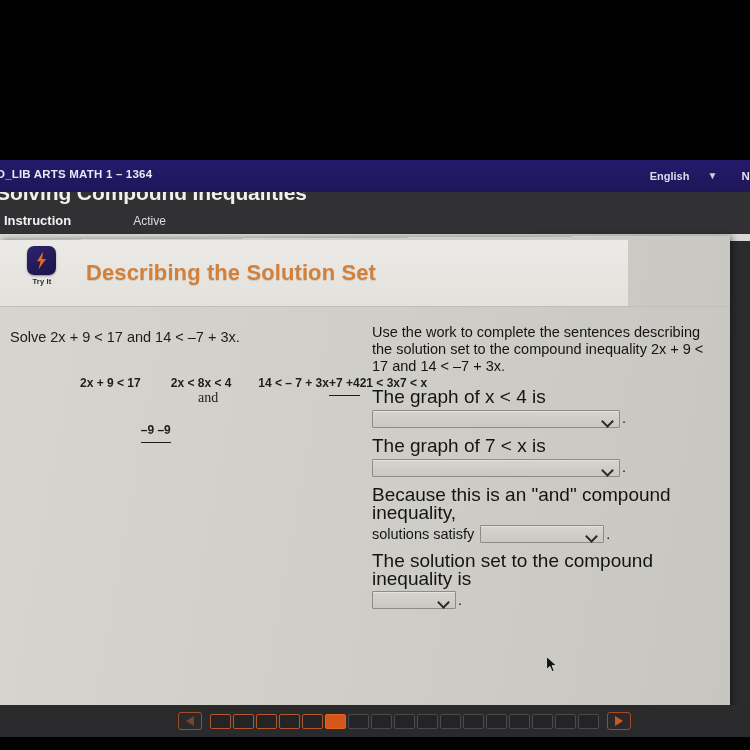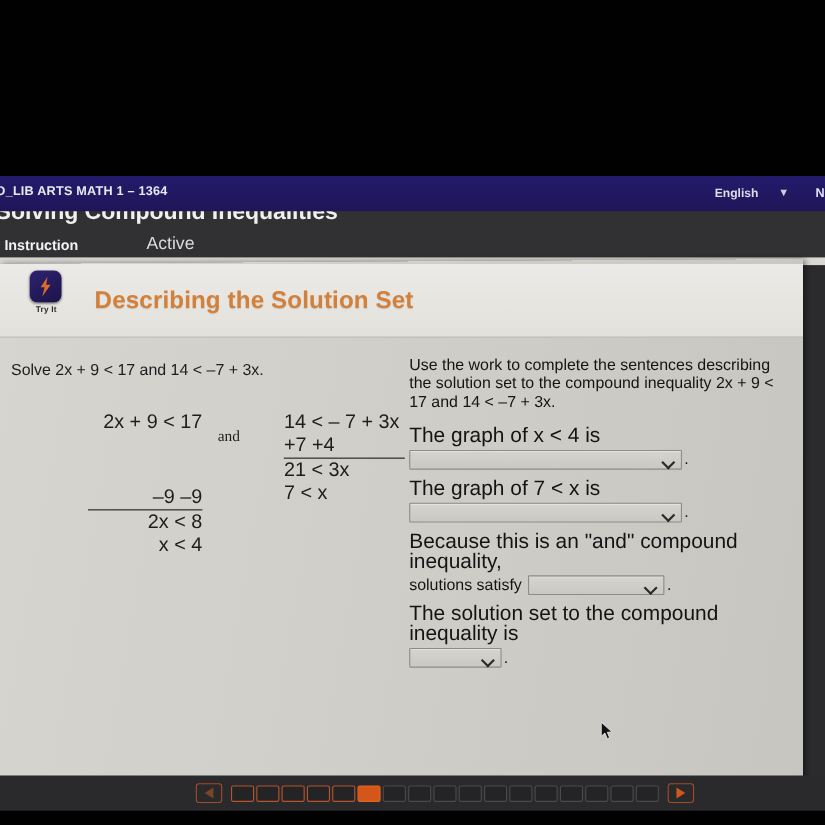--- a/index.html
+++ b/index.html
@@ -116,21 +116,21 @@
   .tab {
     color: #f2f2f2;
     font-size: 13px;
     font-weight: bold;
     padding: 0 10px;
     white-space: nowrap;
   }
   .tab.secondary {
     color: #dcdcdc;
     font-weight: normal;
-    font-size: 16px;
+    font-size: 12px;
     margin-left: 42px;
   }
 
   
   .strip {
     position: absolute;
     left: 0; top: 74px;
     width: 750px; height: 7px;
     background: #d9d8d4;
   }
@@ -153,21 +153,21 @@
     transform-origin: top left;
     width: 730px;
     height: 580px;
     position: relative;
   }
 
   
   .card-head {
     position: absolute;
     left: 0; top: 0;
-    width: 730px;
+    width: 628px;
     height: 66px;
     background: #e6e5e1;
     background: linear-gradient(180deg,#eceae6 0%, #e2e1dc 100%);
   }
   .tryit {
     position: absolute;
     left: 27px; top: 6px;
     width: 30px;
     text-align: center;
   }
@@ -219,23 +219,24 @@
     padding-left: 2px;
   }
   .work {
     margin-top: 26px;
     display: flex;
     align-items: flex-start;
     padding-left: 72px;
   }
   .work-col {
     display: flex;
-    flex-direction: column;
-    font-size: 18px;
+    flex-direction: row;
+    font-size: 12px;
     line-height: 21px;
+    font-weight: bold;
   }
   .work-col.colA { width: 104px; }
   .work-col.colB { width: 110px; margin-left: 40px;}
   .and-word {
     font-size: 14px;
     margin: 17px 0 0 14px;
     padding-top: 0px;
     font-family: Liberation Serif, serif;
   }
   .wrow { white-space: nowrap; }

